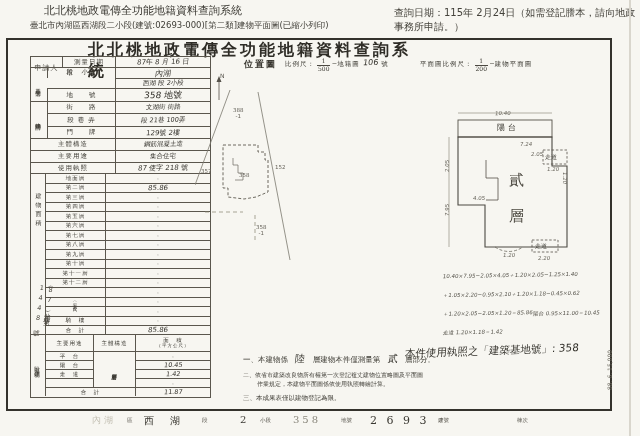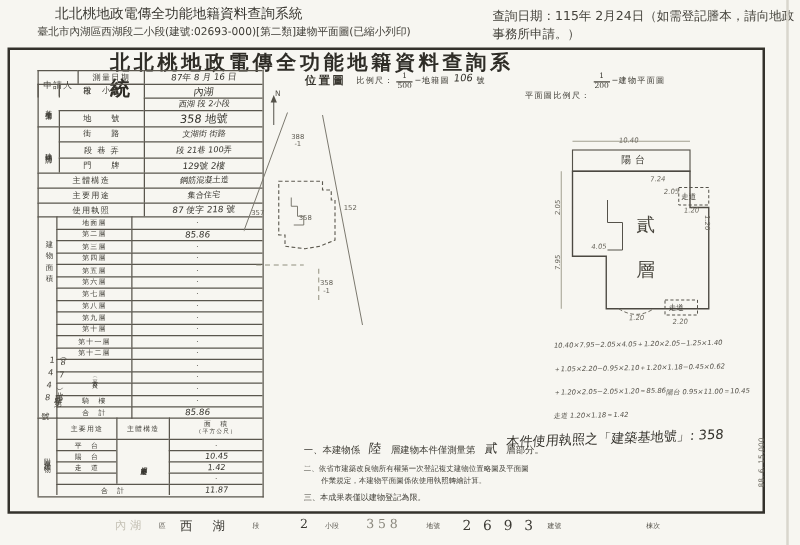--- a/index.html
+++ b/index.html
@@ -302,21 +302,21 @@
     <line x1="35" y1="5" x2="0" y2="100" stroke="#7b786e" stroke-width="0.8"></line>
     <line x1="63" y1="7" x2="95" y2="175" stroke="#7b786e" stroke-width="0.8"></line>
     <polygon points="28,60 63,60 63,67 70,67 70,75 73,75 73,107 61,112 49,114 33,112 33,103 28,103" fill="none" stroke="#5d5a50" stroke-width="0.9" stroke-dasharray="3,2"></polygon>
     <polyline points="38,73 38,80 43,80 43,88 48,88 48,95 40,95" fill="none" stroke="#6b685e" stroke-width="0.7"></polyline>
     <line x1="10" y1="127" x2="48" y2="127" stroke="#84816f" stroke-width="0.7" stroke-dasharray="4,3"></line>
     <line x1="60" y1="130" x2="60" y2="156" stroke="#84816f" stroke-width="0.7" stroke-dasharray="4,3"></line>
   </svg>
 <div class="map-num" style="left: 38px; top: 23px;">388<br>-1</div><div class="map-num" style="left: 6px; top: 84px;">357</div><div class="map-num" style="left: 44px; top: 88px;">358</div><div class="map-num" style="left: 80px; top: 80px;">152</div><div class="map-num" style="left: 61px; top: 140px;">358<br>-1</div></div>
 
 <div class="abs" style="left:420px;top:58px;display:flex;align-items:flex-start;">
-  <span class="lbl" style="margin-top:14px;">平面圖比例尺：</span>
+  <span class="lbl" style="margin-top:2px;">平面圖比例尺：</span>
   <span class="frac">
     <span>1</span>
     <span class="den">200</span>
   </span>
   <span class="lbl" style="margin-top:2px;">─建物平面圖</span>
 </div>
 
 <div class="abs" style="left:435px;top:95px;width:175px;height:175px;" id="plan-wrap">
   <svg width="175" height="175">
     <rect x="23" y="25" width="94" height="17" fill="none" stroke="#55524a" stroke-width="0.9"></rect>

